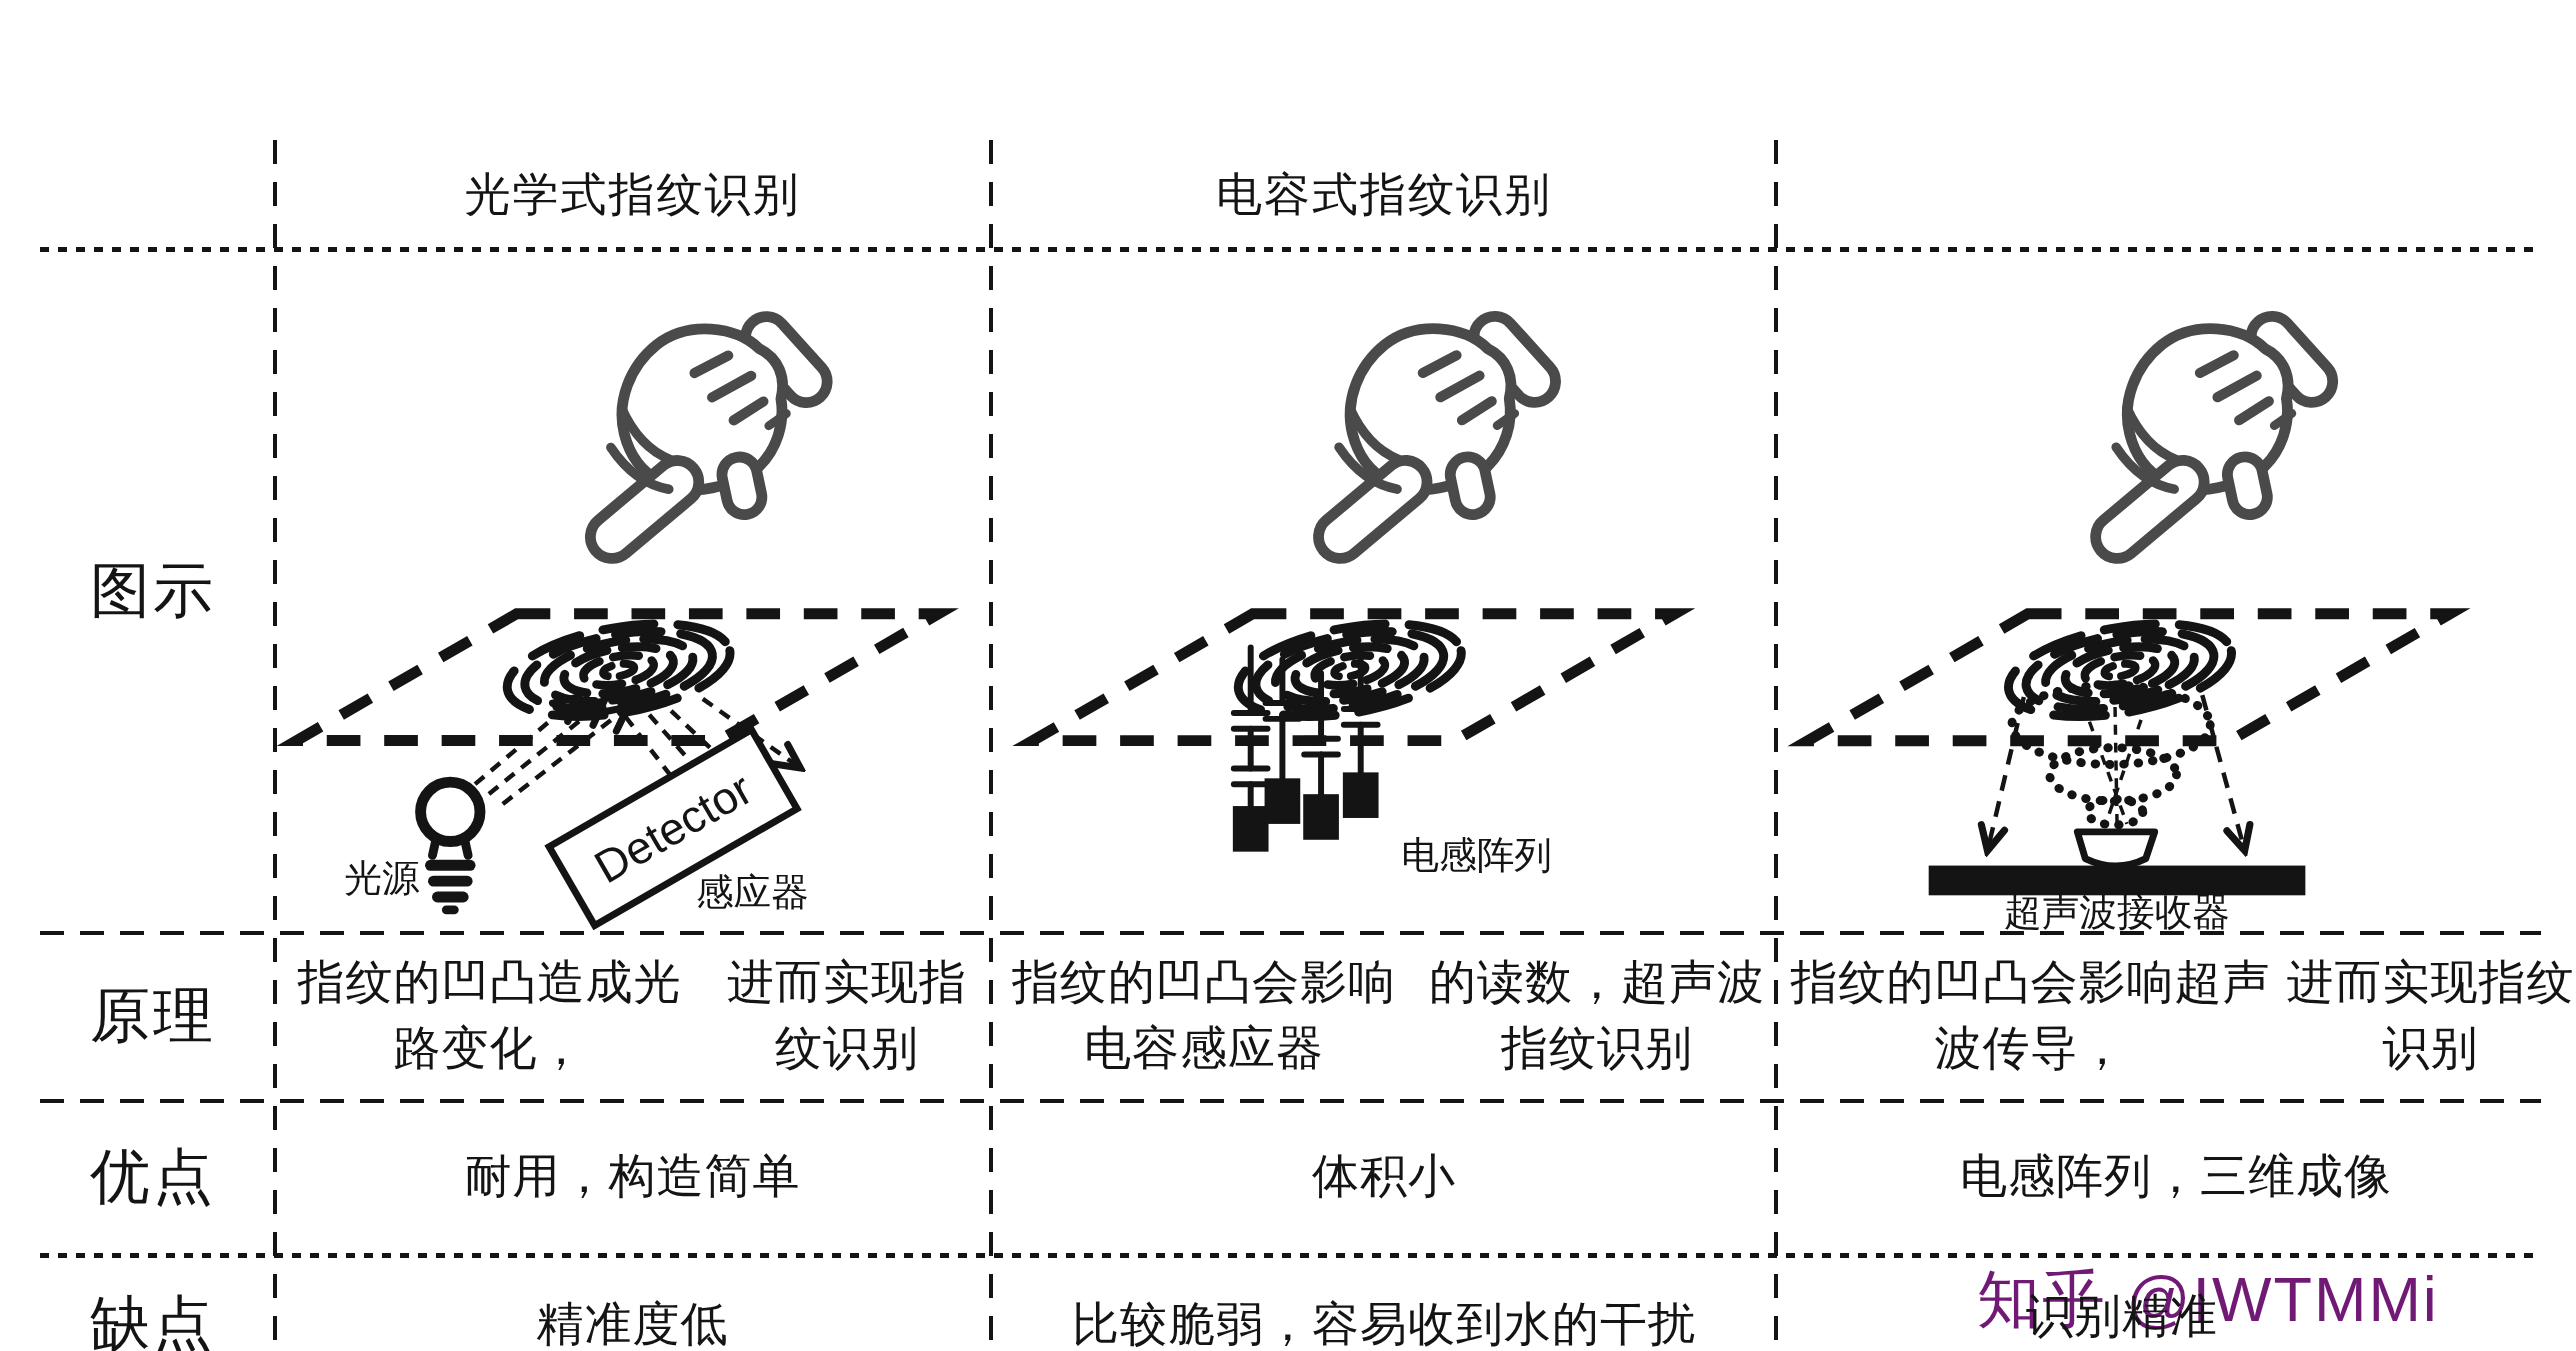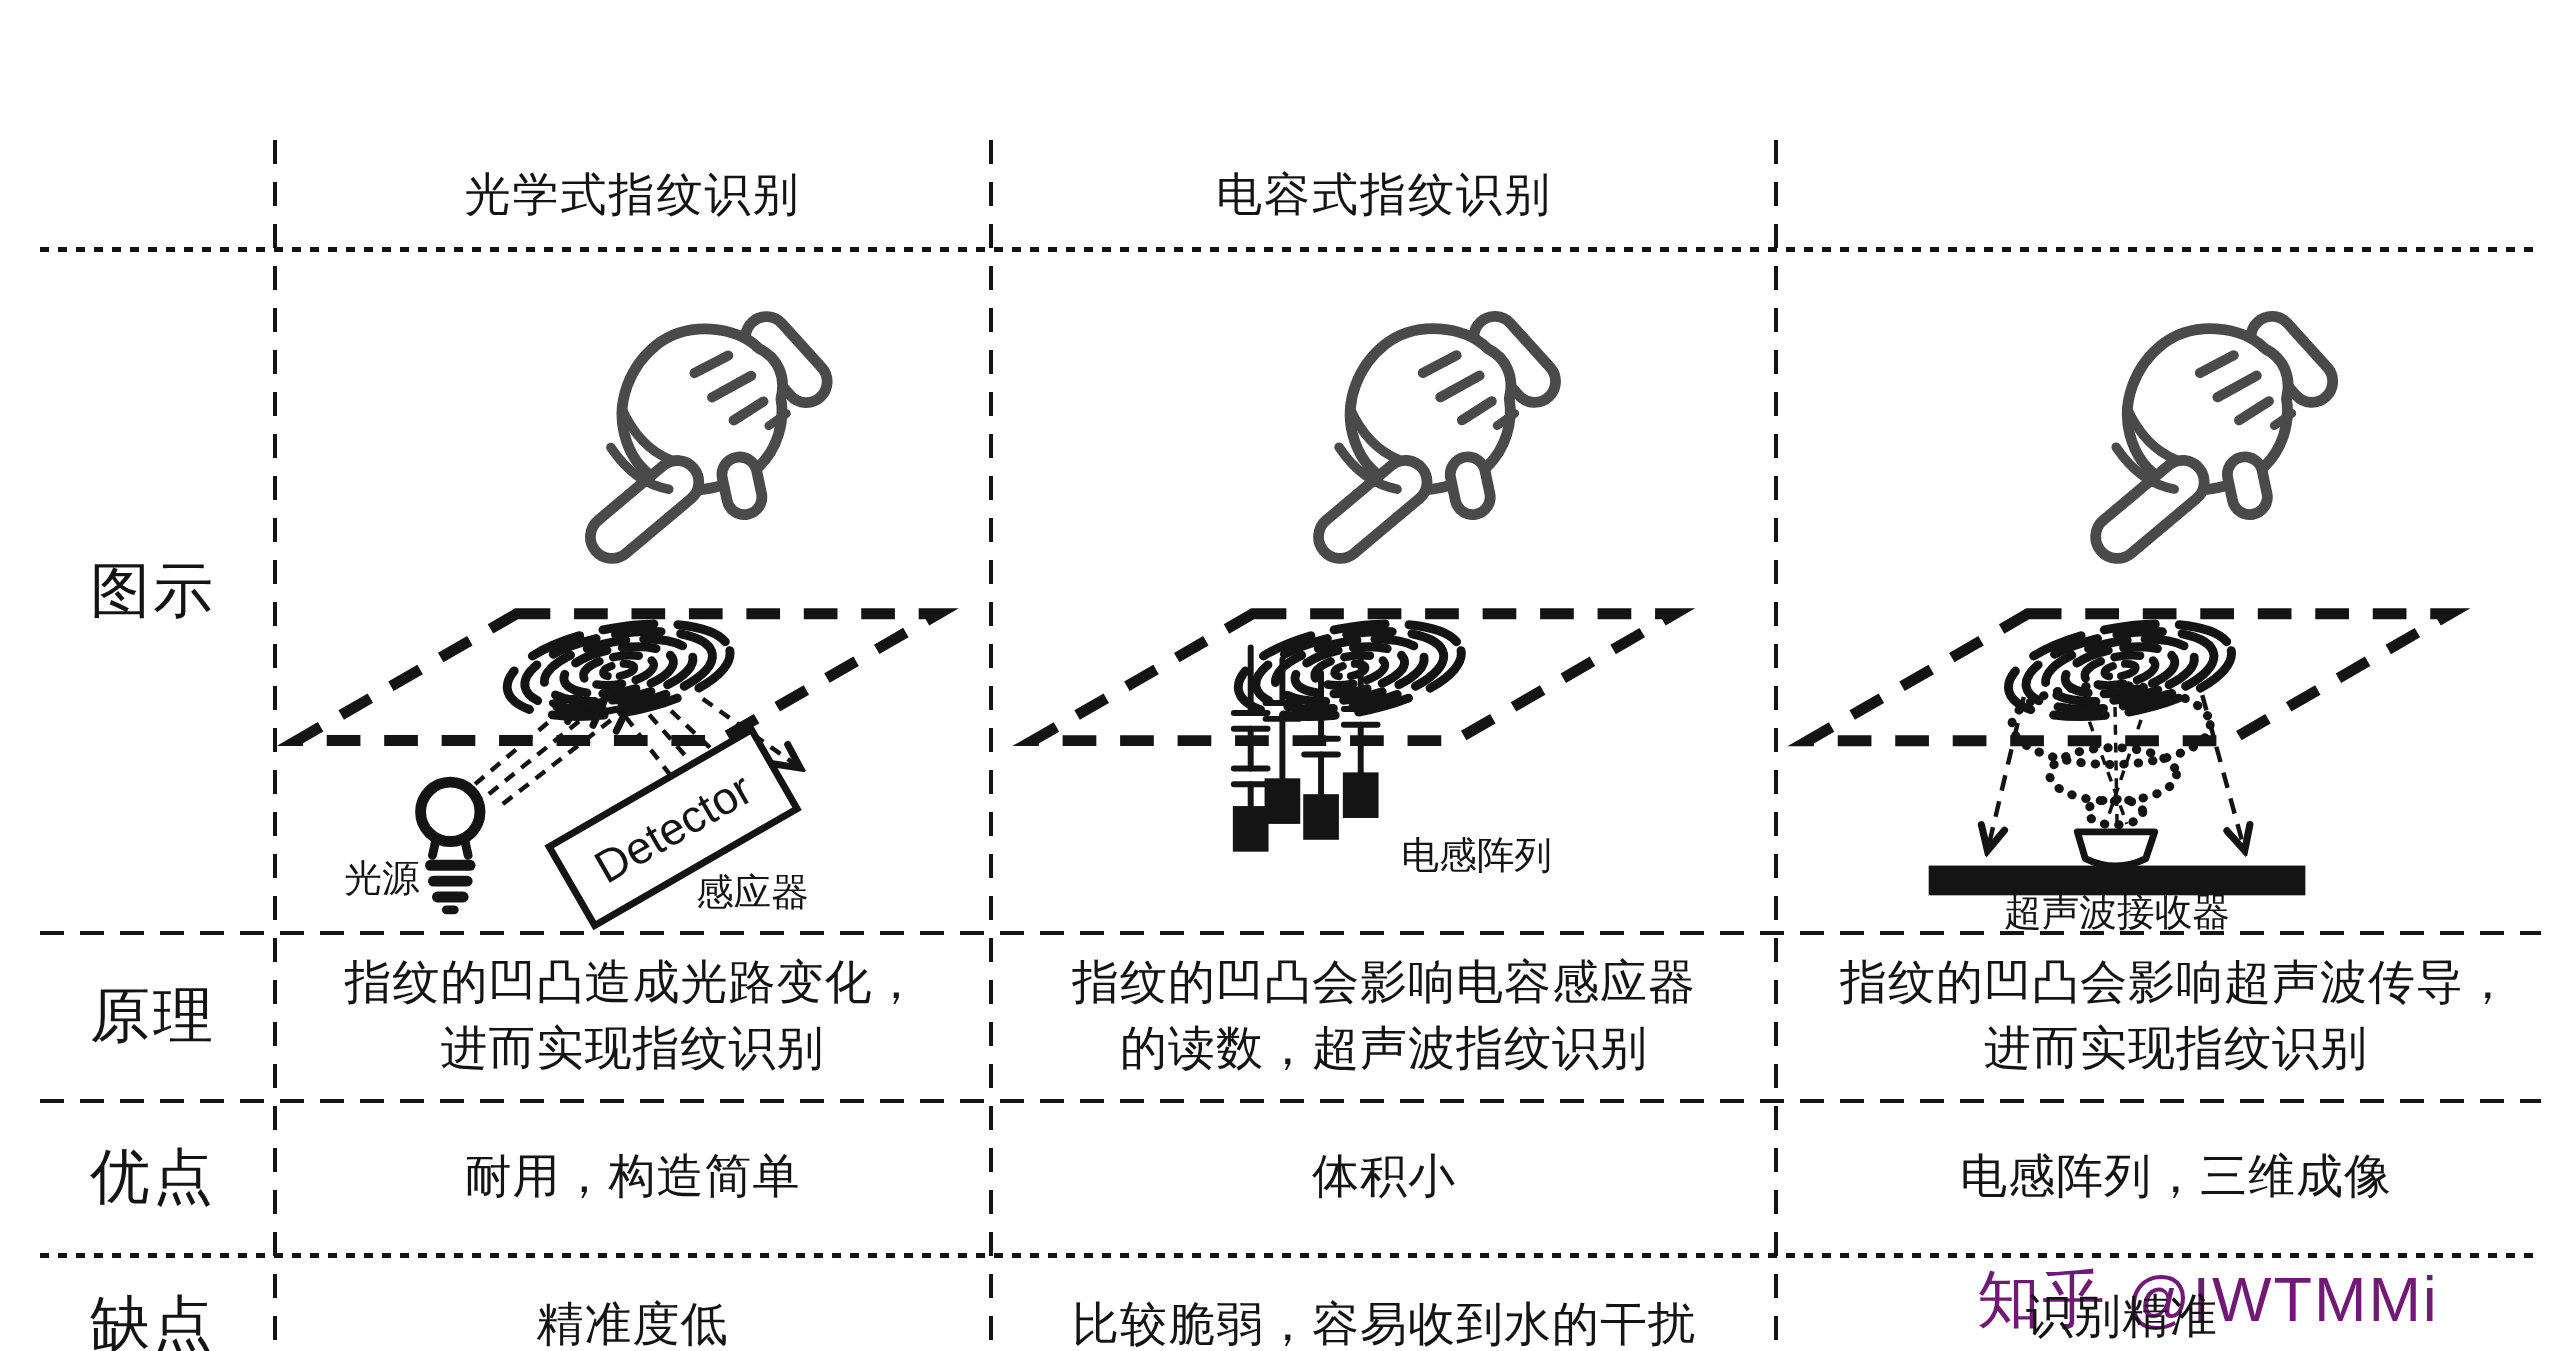--- a/index.html
+++ b/index.html
@@ -9,21 +9,21 @@
   .vline{position:absolute;width:4px;top:92px;height:1259px;
          background:repeating-linear-gradient(180deg,#141414 0 24px,transparent 24px 42px);}
   .hline{position:absolute;left:40px;width:2501px;height:4px;
          background:repeating-linear-gradient(90deg,#141414 0 24px,transparent 24px 40px);}
   .hline.fine{height:5px;background:repeating-linear-gradient(90deg,#141414 0 9px,transparent 9px 18px);}
   
   .hdr{position:absolute;top:94px;height:105px;display:flex;align-items:center;justify-content:center;
        font-family:"Liberation Sans",sans-serif;font-size:46px;letter-spacing:2px;}
   .rowlabel{position:absolute;left:30px;width:246px;display:flex;align-items:center;justify-content:center;
             font-size:60px;letter-spacing:3px;}
-  .cell{position:absolute;display:flex;flex-direction:column;align-items:center;justify-content:center;
+  .cell{position:absolute;display:flex;align-items:center;justify-content:center;
         font-size:47px;line-height:1.4;text-align:center;letter-spacing:1px;}
   .diagram{position:absolute;top:203px;height:680px;}
   .watermark{position:absolute;left:1977px;top:1209px;width:575px;
              font-family:"Liberation Sans",sans-serif;font-size:63px;color:#701a75;
              letter-spacing:2px;white-space:nowrap;z-index:1;}
   .cell,.hdr,.rowlabel{z-index:2;}
   svg text{font-family:"Liberation Sans",sans-serif;fill:#141414;}
 </style>
 </head>
 <body>

